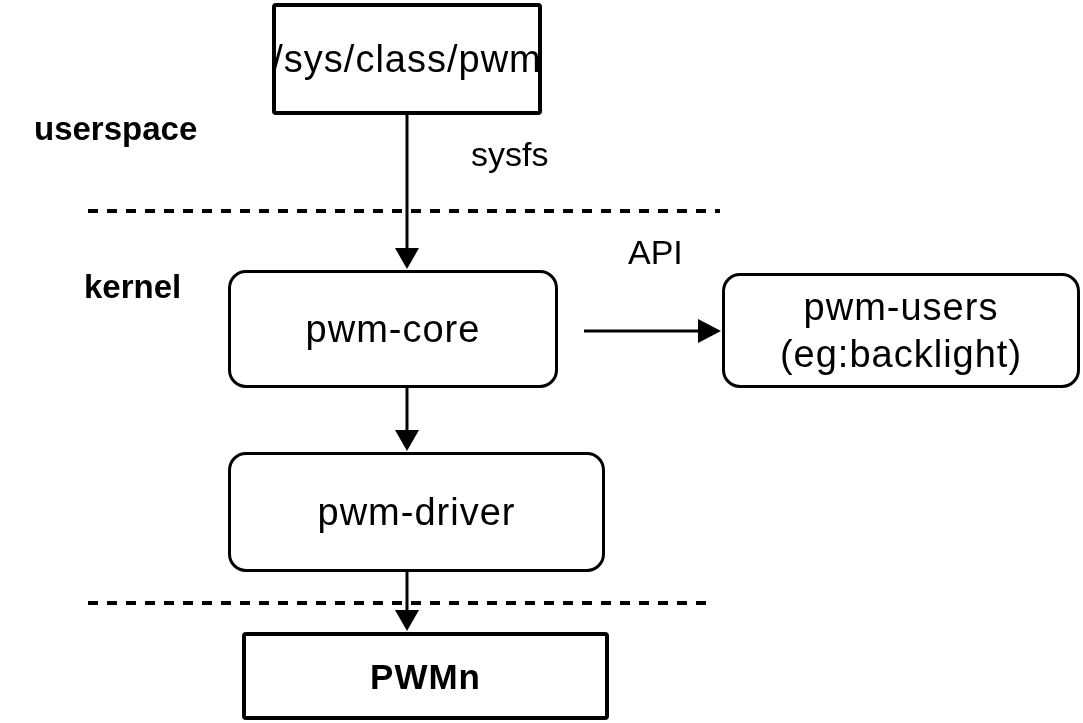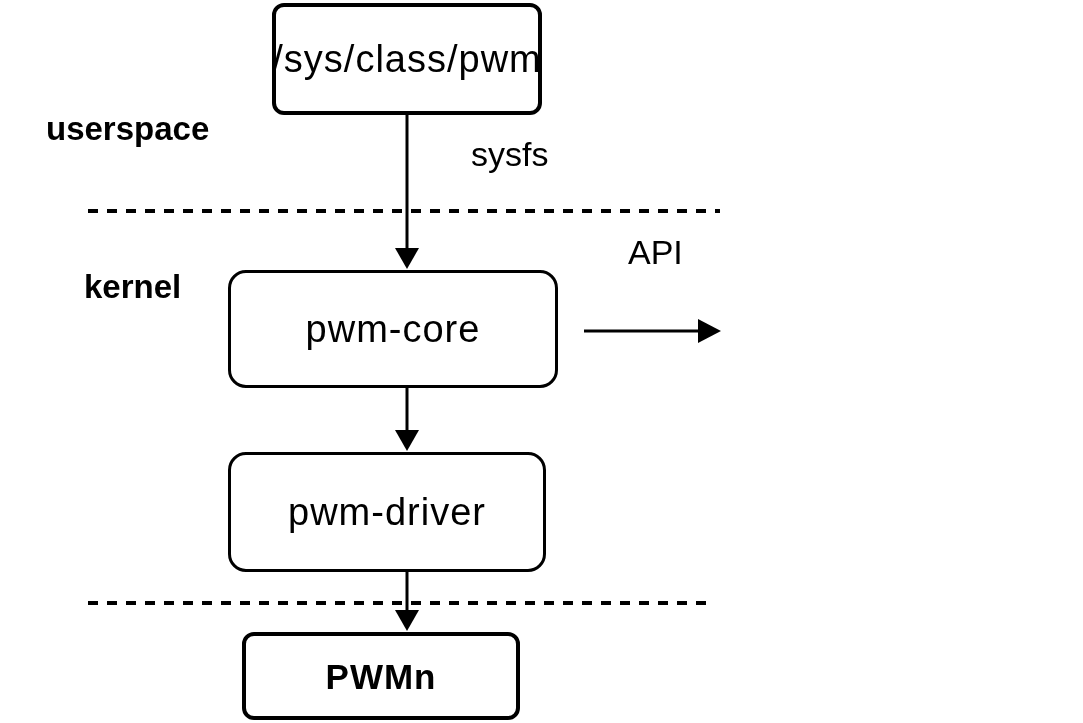--- a/index.html
+++ b/index.html
@@ -34,38 +34,38 @@
     justify-content: center;
     text-align: center;
     background: var(--background);
     border: 3px solid var(--stroke);
     font-size: 38px;
     letter-spacing: 1px;
     line-height: 47px;
     color: var(--text);
   }
   .node.rounded { border-radius: 18px; }
-  .node.sharp { border-radius: 12px; border-width: 4px; }
+  .node.sharp { border-radius: 4px; border-width: 4px; }
   .node.bold-label { font-weight: bold; font-size: 35px; }
 
   .node-sysfs-path { left: 272px; top: 3px;   width: 270px; height: 112px; }
   .node-pwm-core   { left: 228px; top: 270px; width: 330px; height: 118px; }
   .node-pwm-users  { left: 722px; top: 273px; width: 358px; height: 115px; }
-  .node-pwm-driver { left: 228px; top: 452px; width: 318px; height: 120px; }
-  .node-pwmn       { left: 242px; top: 632px; width: 278px; height: 88px;  }
+  .node-pwm-driver { left: 228px; top: 452px; width: 377px; height: 120px; }
+  .node-pwmn       { left: 242px; top: 632px; width: 367px; height: 88px;  }
 
   .layer-label {
     position: absolute;
     font-weight: bold;
     font-size: 33px;
     line-height: 1;
     white-space: nowrap;
     color: var(--text);
   }
-  .label-userspace { left: 46px;  top: 112px; text-align: right; }
+  .label-userspace { left: 34px;  top: 112px; text-align: right; }
   .label-kernel    { left: 84px;  top: 270px; }
   .label-hardware  { left: 58px;  top: 662px; }
 
   .edge-label {
     position: absolute;
     font-size: 34px;
     line-height: 1;
     white-space: nowrap;
     color: var(--text);
     margin-left: 28px;
@@ -112,20 +112,24 @@
   <div class="edge-label label-api">API</div>
 
   <div class="node sharp node-sysfs-path">
     <span>/sys/class/pwm</span>
   </div>
 
   <div class="node rounded node-pwm-core">
     <span>pwm-core</span>
   </div>
 
+  <div class="node rounded node-pwm-users">
+    <span>pwm-users</span>
+    <span>(eg:backlight)</span>
+  </div>
 
   <div class="node rounded node-pwm-driver">
     <span>pwm-driver</span>
   </div>
 
   <div class="node sharp bold-label node-pwmn">
     <span>PWMn</span>
   </div>
 
 </div>

